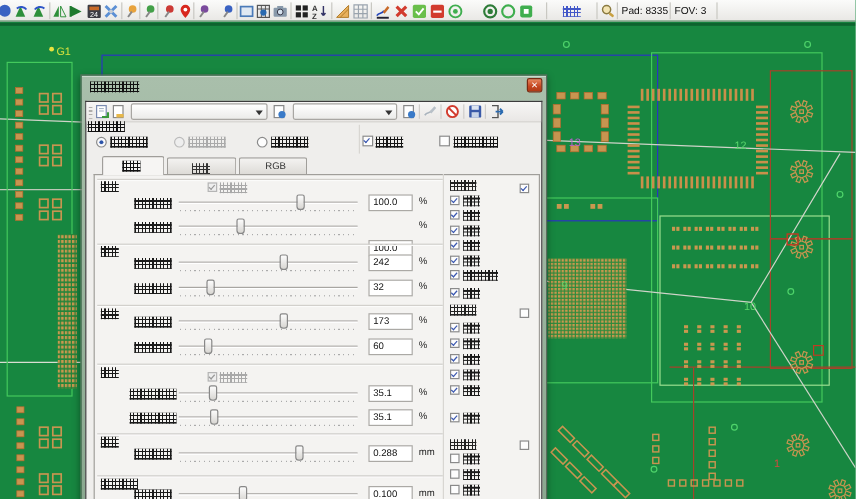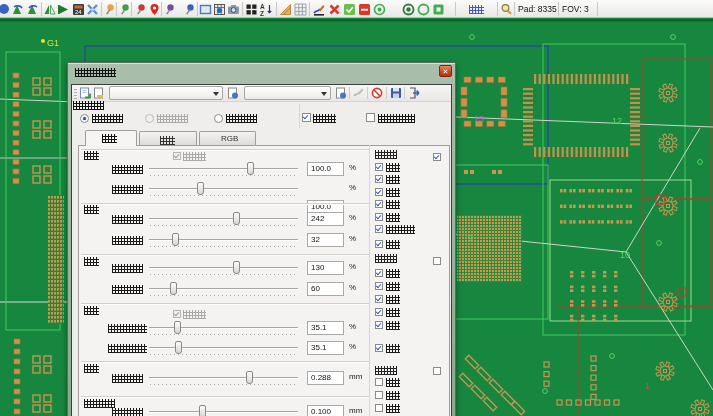--- a/index.html
+++ b/index.html
@@ -640,21 +640,21 @@
         <div class="ticks" style="left:78px;top:160px;width:148px"></div>
         <div class="thumb" style="left:99.5px;top:148px"></div>
         <div class="vbox" style="left:235px;top:148px">32</div>
         <span class="t" style="left:277px;top:150px;font-size:8px;color:#222">%</span>
         <div class="hline" style="left:9px;top:169px;width:288px"></div>
         <i class="cj" style="left:12px;top:172px;width:15px;height:9px;color:#1a1a1a;font-weight:bold"></i>
         <i class="cj" style="left:40px;top:179px;width:31px;height:9px;color:#1a1a1a;"></i>
         <div class="track" style="left:77px;top:182px;width:149px"></div>
         <div class="ticks" style="left:78px;top:188px;width:148px"></div>
         <div class="thumb" style="left:160.5px;top:176px"></div>
-        <div class="vbox" style="left:235px;top:176px">130</div>
+        <div class="vbox" style="left:235px;top:176px">173</div>
         <span class="t" style="left:277px;top:178px;font-size:8px;color:#222">%</span>
         <i class="cj" style="left:40px;top:200px;width:31px;height:9px;color:#1a1a1a;"></i>
         <div class="track" style="left:77px;top:203px;width:149px"></div>
         <div class="ticks" style="left:78px;top:209px;width:148px"></div>
         <div class="thumb" style="left:97.5px;top:197px"></div>
         <div class="vbox" style="left:235px;top:197px">60</div>
         <span class="t" style="left:277px;top:199px;font-size:8px;color:#222">%</span>
         <div class="hline" style="left:9px;top:218px;width:288px"></div>
         <i class="cj" style="left:12px;top:221px;width:15px;height:9px;color:#1a1a1a;font-weight:bold"></i>
         <div class="chk on dis" style="left:101px;top:225px;width:8px;height:8px">

